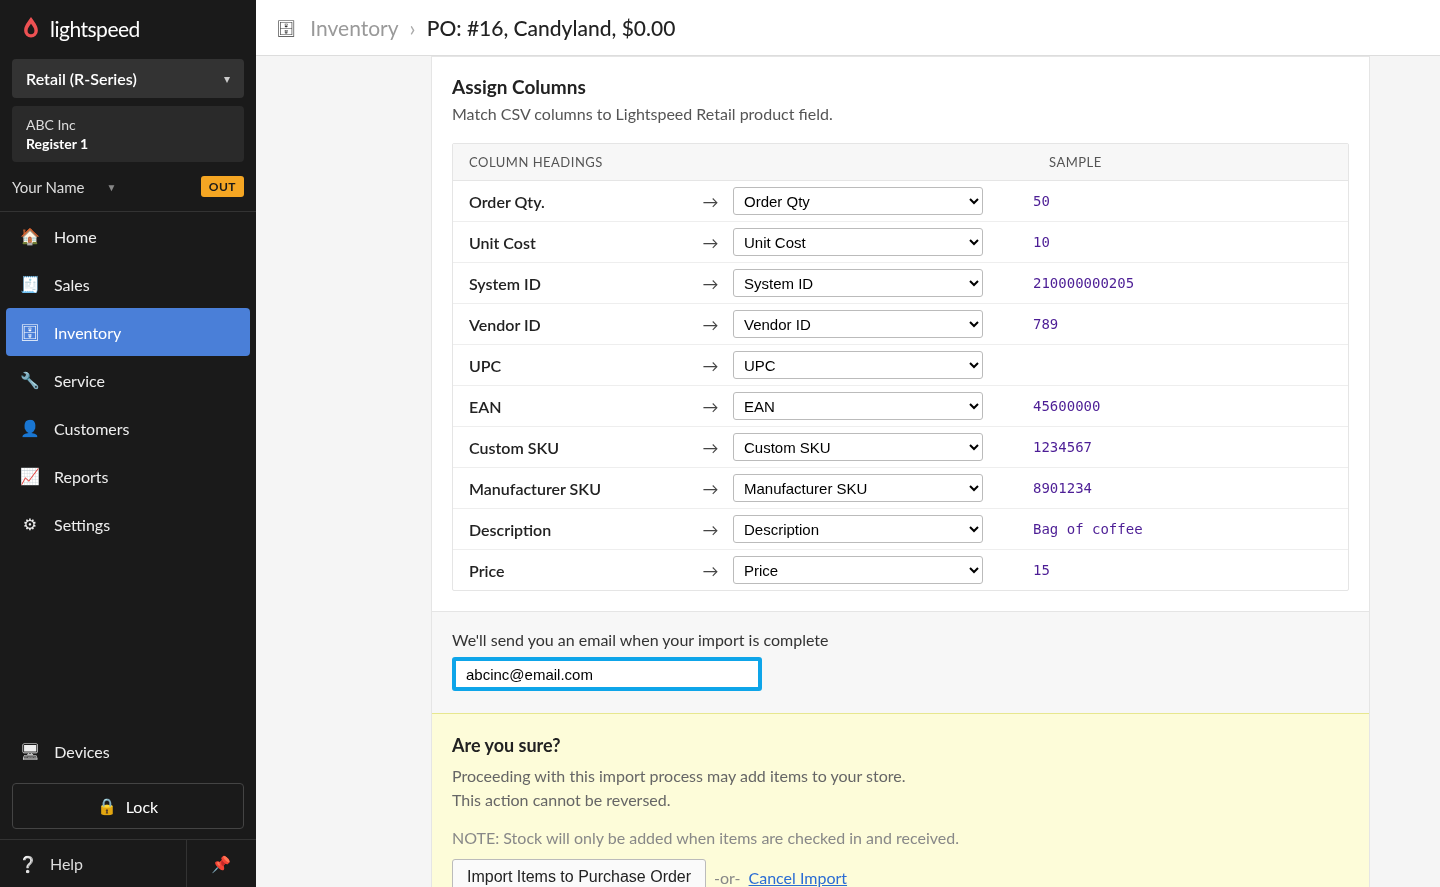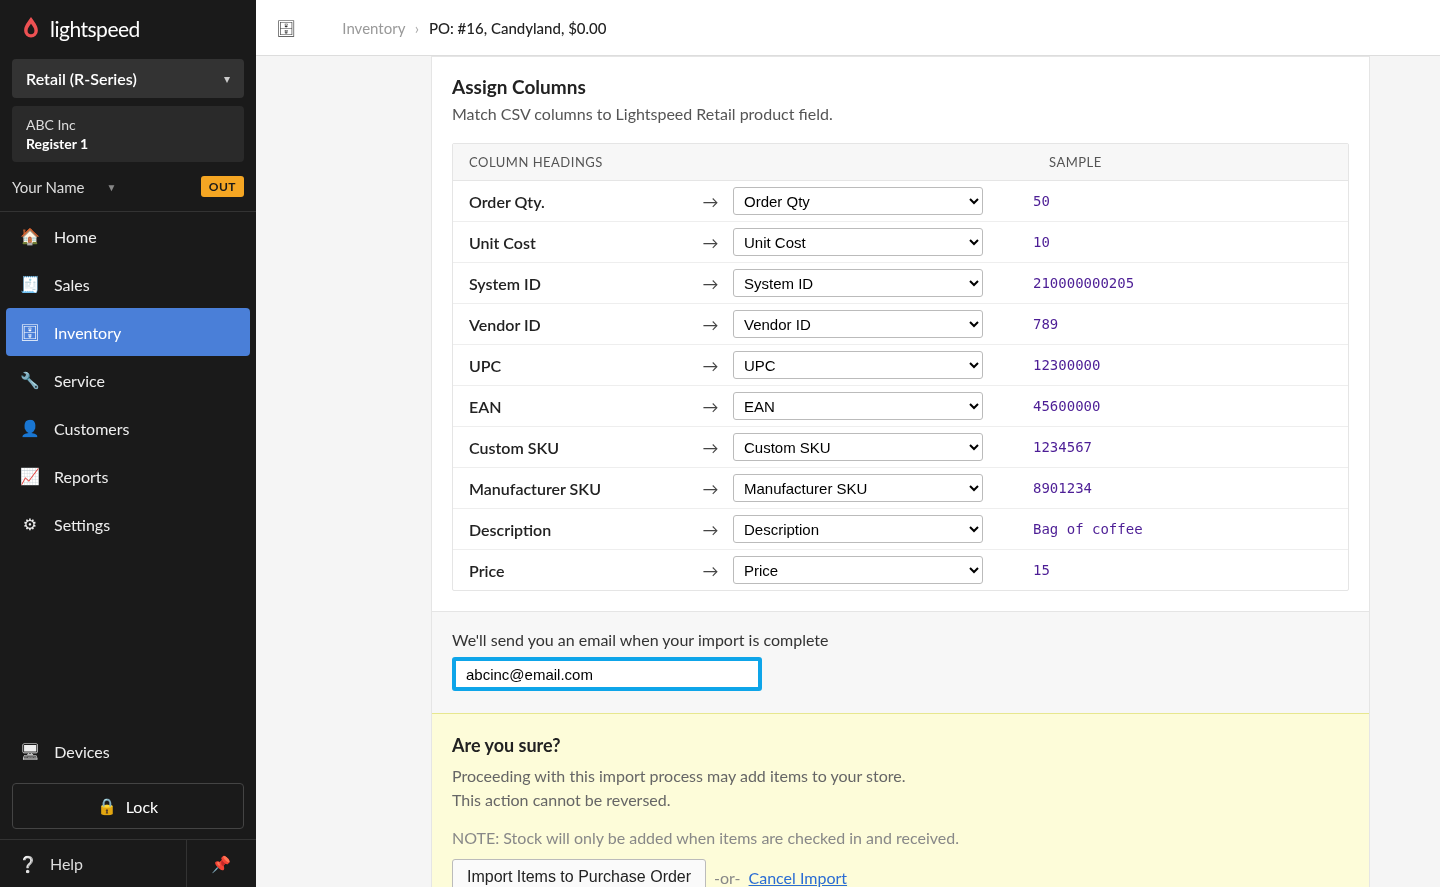--- a/index.html
+++ b/index.html
@@ -32,21 +32,21 @@
 .devices-item { display:flex; align-items:center; gap:14px; padding: 14px 20px; color:#eee; font-size:16px; cursor:pointer; }
 .lock-btn { margin: 8px 12px 10px 12px; border:1px solid #444; border-radius:4px; padding:12px 0; text-align:center; color:#fff; font-size:16px; cursor:pointer; display:flex; align-items:center; justify-content:center; gap:8px; background:#1a1a1a;}
 .bottom-bar { display:flex; border-top:1px solid #333; height:48px; }
 .help-btn { flex:1; display:flex; align-items:center; gap:12px; padding:0 18px; color:#ddd; cursor:pointer; font-size:16px;}
 .pin-btn { width:70px; display:flex; align-items:center; justify-content:center; color:#f5a623; border-left:1px solid #333; cursor:pointer; font-size:16px;}
 
 
 .main { flex:1; display:flex; flex-direction:column; background:#fff; height:100%; overflow:hidden;}
 .topbar { height:56px; border-bottom:1px solid #ddd; display:flex; align-items:center; padding:0 20px; gap:14px; background:#fff;}
 .topbar .crumb-icon { color:#333; font-size:16px;}
-.crumb { font-size:15px;margin-left:32px; }
+.crumb { font-size:21px; }
 .crumb .c-inventory { color:#999; }
 .crumb .c-sep { color:#aaa; margin:0 6px; }
 .crumb .c-title { color:#222; font-weight:500; }
 
 .content { flex:1; overflow:auto; background:#f5f5f5; padding: 0; }
 .panel { margin-left:175px; margin-right:70px; background:#fff; border:1px solid #e5e5e5; }
 .section-head { padding:18px 20px 12px 20px; }
 .section-head h2 { font-size:19px; font-weight:700; color:#222; margin-bottom:6px; }
 .section-head p { font-size:16px; color:#555; }
 
@@ -199,21 +199,20 @@
             <div class="mt-row">
               <div class="heading">Vendor ID</div>
               <div class="arrow">→</div>
               <div class="selwrap"><select><option>Vendor ID</option></select></div>
               <div class="sample">789</div>
             </div>
             <div class="mt-row">
               <div class="heading">UPC</div>
               <div class="arrow">→</div>
               <div class="selwrap"><select><option>UPC</option></select></div>
-              <div class="sample">12300000</div>
             </div>
             <div class="mt-row">
               <div class="heading">EAN</div>
               <div class="arrow">→</div>
               <div class="selwrap"><select><option>EAN</option></select></div>
               <div class="sample">45600000</div>
             </div>
             <div class="mt-row">
               <div class="heading">Custom SKU</div>
               <div class="arrow">→</div>

